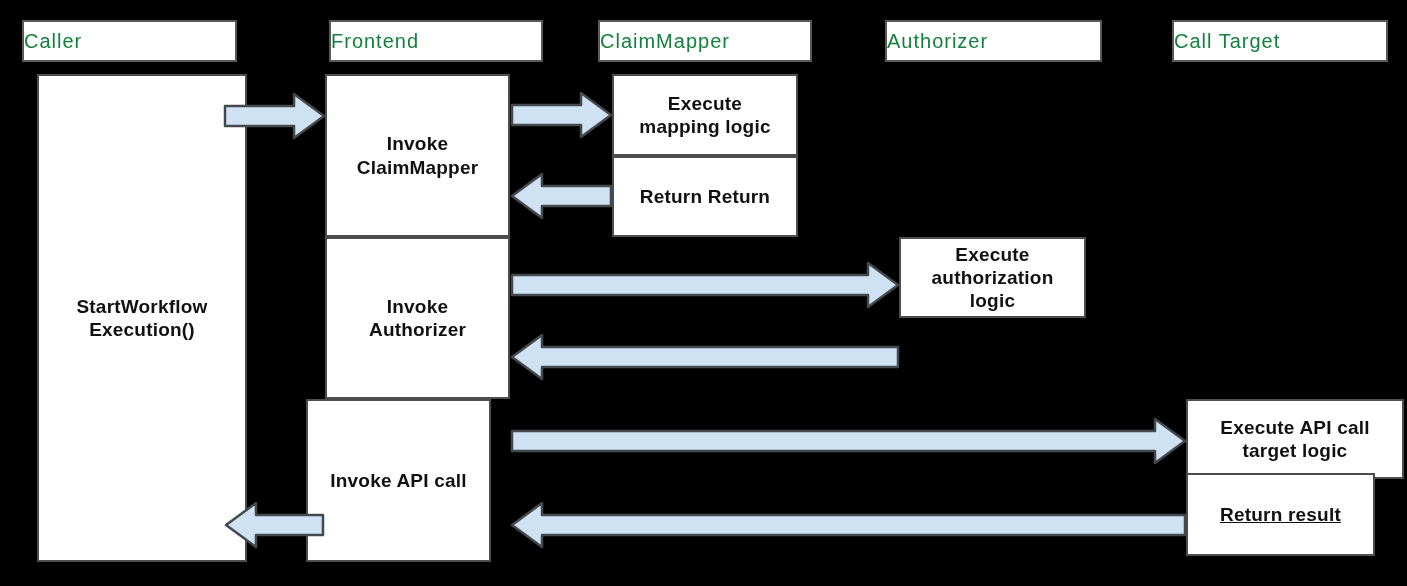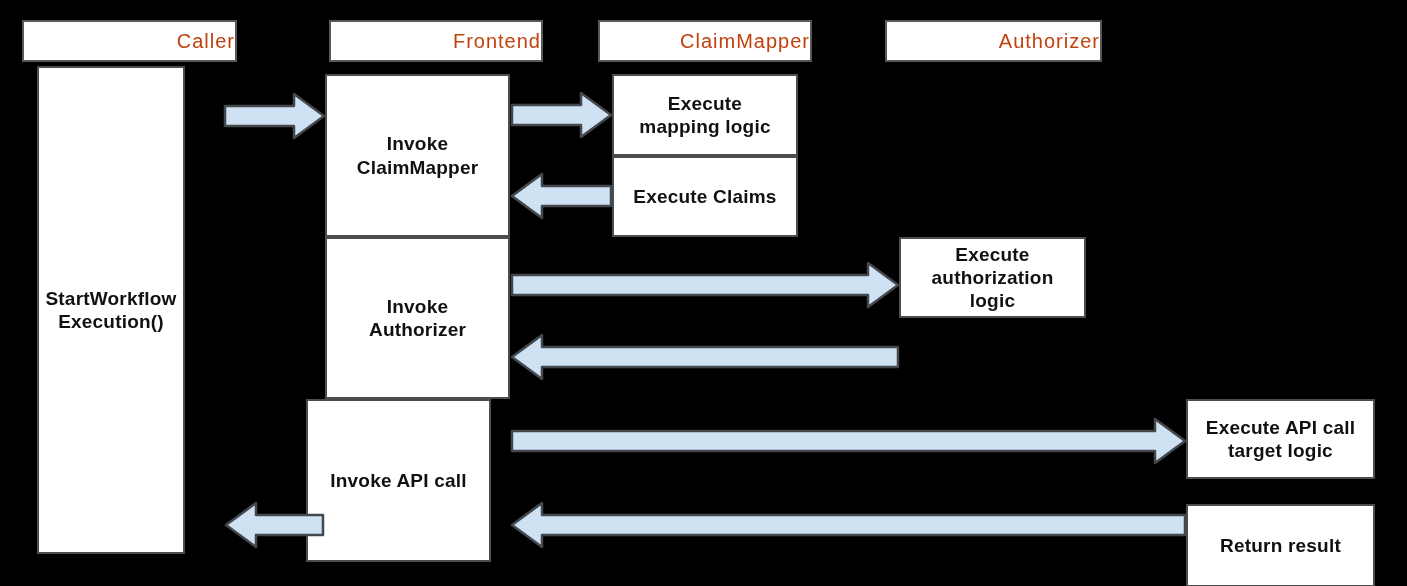--- a/index.html
+++ b/index.html
@@ -16,25 +16,25 @@
 
   
   .lane-hdr {
     position: absolute;
     top: 20px;
     height: 42px;
     background: #ffffff;
     border: 2px solid #595959;
     display: flex;
     align-items: center;
-    justify-content: flex-end;
+    justify-content: flex-start;
     font-size: 20px;
     font-weight: 400;
     letter-spacing: 1px;
-    color: #c2410c;
+    color: #15803d;
   }
   #hdr-caller      { left: 22px;   width: 215px; }
   #hdr-frontend    { left: 310px;  width: 214px; margin-left: 19px; }
   #hdr-claimmapper { left: 598px;  width: 214px; }
   #hdr-authorizer  { left: 885px;  width: 217px; }
   #hdr-call-target { left: 1172px; width: 216px; }
 
   
   .pbox {
     position: absolute;
@@ -45,34 +45,34 @@
     justify-content: center;
     text-align: center;
     font-size: 19px;
     font-weight: 700;
     line-height: 1.22;
     letter-spacing: 0.2px;
     color: #111111;
   }
   .pbox .lbl { white-space: pre-line; }
 
-  #box-start-workflow   { left: 37px;   top: 66px;  width: 148px; height: 488px; }
+  #box-start-workflow   { left: 37px;   top: 74px;  width: 210px; height: 488px; }
 
   #box-invoke-cm        { left: 325px;  top: 74px;  width: 185px; height: 163px; }
   #box-invoke-auth      { left: 325px;  top: 237px; width: 185px; height: 162px; }
   #box-invoke-api       { left: 306px;  top: 399px; width: 185px; height: 163px; }
 
   #box-exec-mapping     { left: 612px;  top: 74px;  width: 186px; height: 82px; }
   #box-return-claims    { left: 612px;  top: 156px; width: 186px; height: 81px; }
 
   #box-exec-authz       { left: 899px;  top: 237px; width: 187px; height: 81px; }
   #box-return-decision  { left: 899px;  top: 318px; width: 187px; height: 81px; }
 
-  #box-exec-api-target  { left: 1186px; top: 399px; width: 189px; height: 80px; }
-  #box-return-result    { left: 1186px; top: 504px; width: 189px; height: 83px; }
+  #box-exec-api-target  { left: 1186px; top: 399px; width: 218px; height: 80px; }
+  #box-return-result    { left: 1186px; top: 473px; width: 189px; height: 83px; text-decoration: underline; }
 
   
   svg.arrow-layer {
     position: absolute;
     left: 0; top: 0;
     pointer-events: none;
   }
   svg.arrow-layer polygon {
     fill: #cfe2f3;
     stroke: #44484d;
@@ -90,20 +90,23 @@
   </div>
   <div class="lane-hdr" id="hdr-frontend">
     <span class="lbl">Frontend</span>
   </div>
   <div class="lane-hdr" id="hdr-claimmapper">
     <span class="lbl">ClaimMapper</span>
   </div>
   <div class="lane-hdr" id="hdr-authorizer">
     <span class="lbl">Authorizer</span>
   </div>
+  <div class="lane-hdr" id="hdr-call-target">
+    <span class="lbl">Call Target</span>
+  </div>
 
   <div class="pbox" id="box-start-workflow">
     <span class="lbl">StartWorkflow
 Execution()</span>
   </div>
 
   <div class="pbox" id="box-invoke-cm">
     <span class="lbl">Invoke
 ClaimMapper</span>
   </div>
@@ -113,21 +116,21 @@
   </div>
   <div class="pbox" id="box-invoke-api">
     <span class="lbl">Invoke API call</span>
   </div>
 
   <div class="pbox" id="box-exec-mapping">
     <span class="lbl">Execute
 mapping logic</span>
   </div>
   <div class="pbox" id="box-return-claims">
-    <span class="lbl">Execute Claims</span>
+    <span class="lbl">Return Return</span>
   </div>
 
   <div class="pbox" id="box-exec-authz">
     <span class="lbl">Execute
 authorization
 logic</span>
   </div>
 
   <div class="pbox" id="box-exec-api-target">
     <span class="lbl">Execute API call

